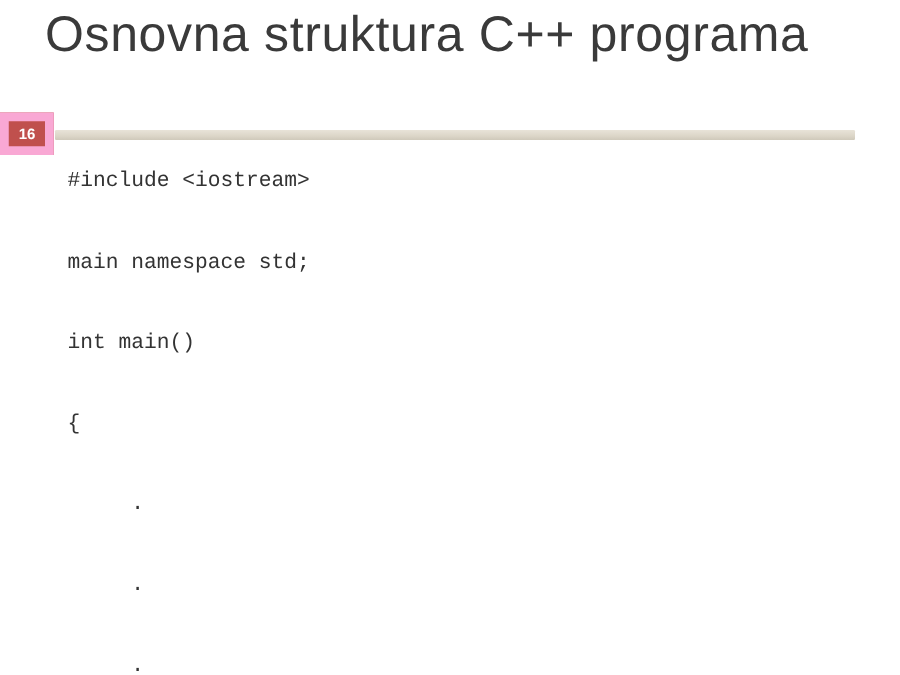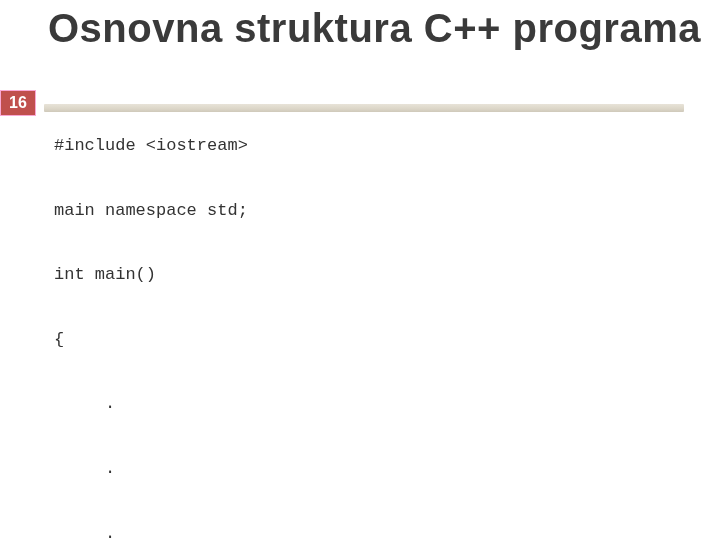--- a/index.html
+++ b/index.html
@@ -15,32 +15,32 @@
     position: relative;
     width: 100%;
     height: 100%;
   }
   .page-badge {
     position: absolute;
     left: 0;
     top: 90px;
     background: #c0504d;
     color: #ffffff;
-    font-size: 16px;
+    font-size: 12px;
     font-weight: bold;
     padding: 3px 8px;
-    border: 1px solid #f9a8d4;
+    border: 7px solid #f9a8d4;
     z-index: 2;
   }
   .title {
     position: absolute;
-    left: 48px;
+    left: 36px;
     top: 4px;
     font-size: 40px;
-    font-weight: 700;
+    font-weight: 400;
     color: #3a3a3a;
     line-height: 1.2;
     letter-spacing: 0.5px;
   }
   .title-rule {
     position: absolute;
     left: 44px;
     top: 104px;
     width: 640px;
     height: 8px;

